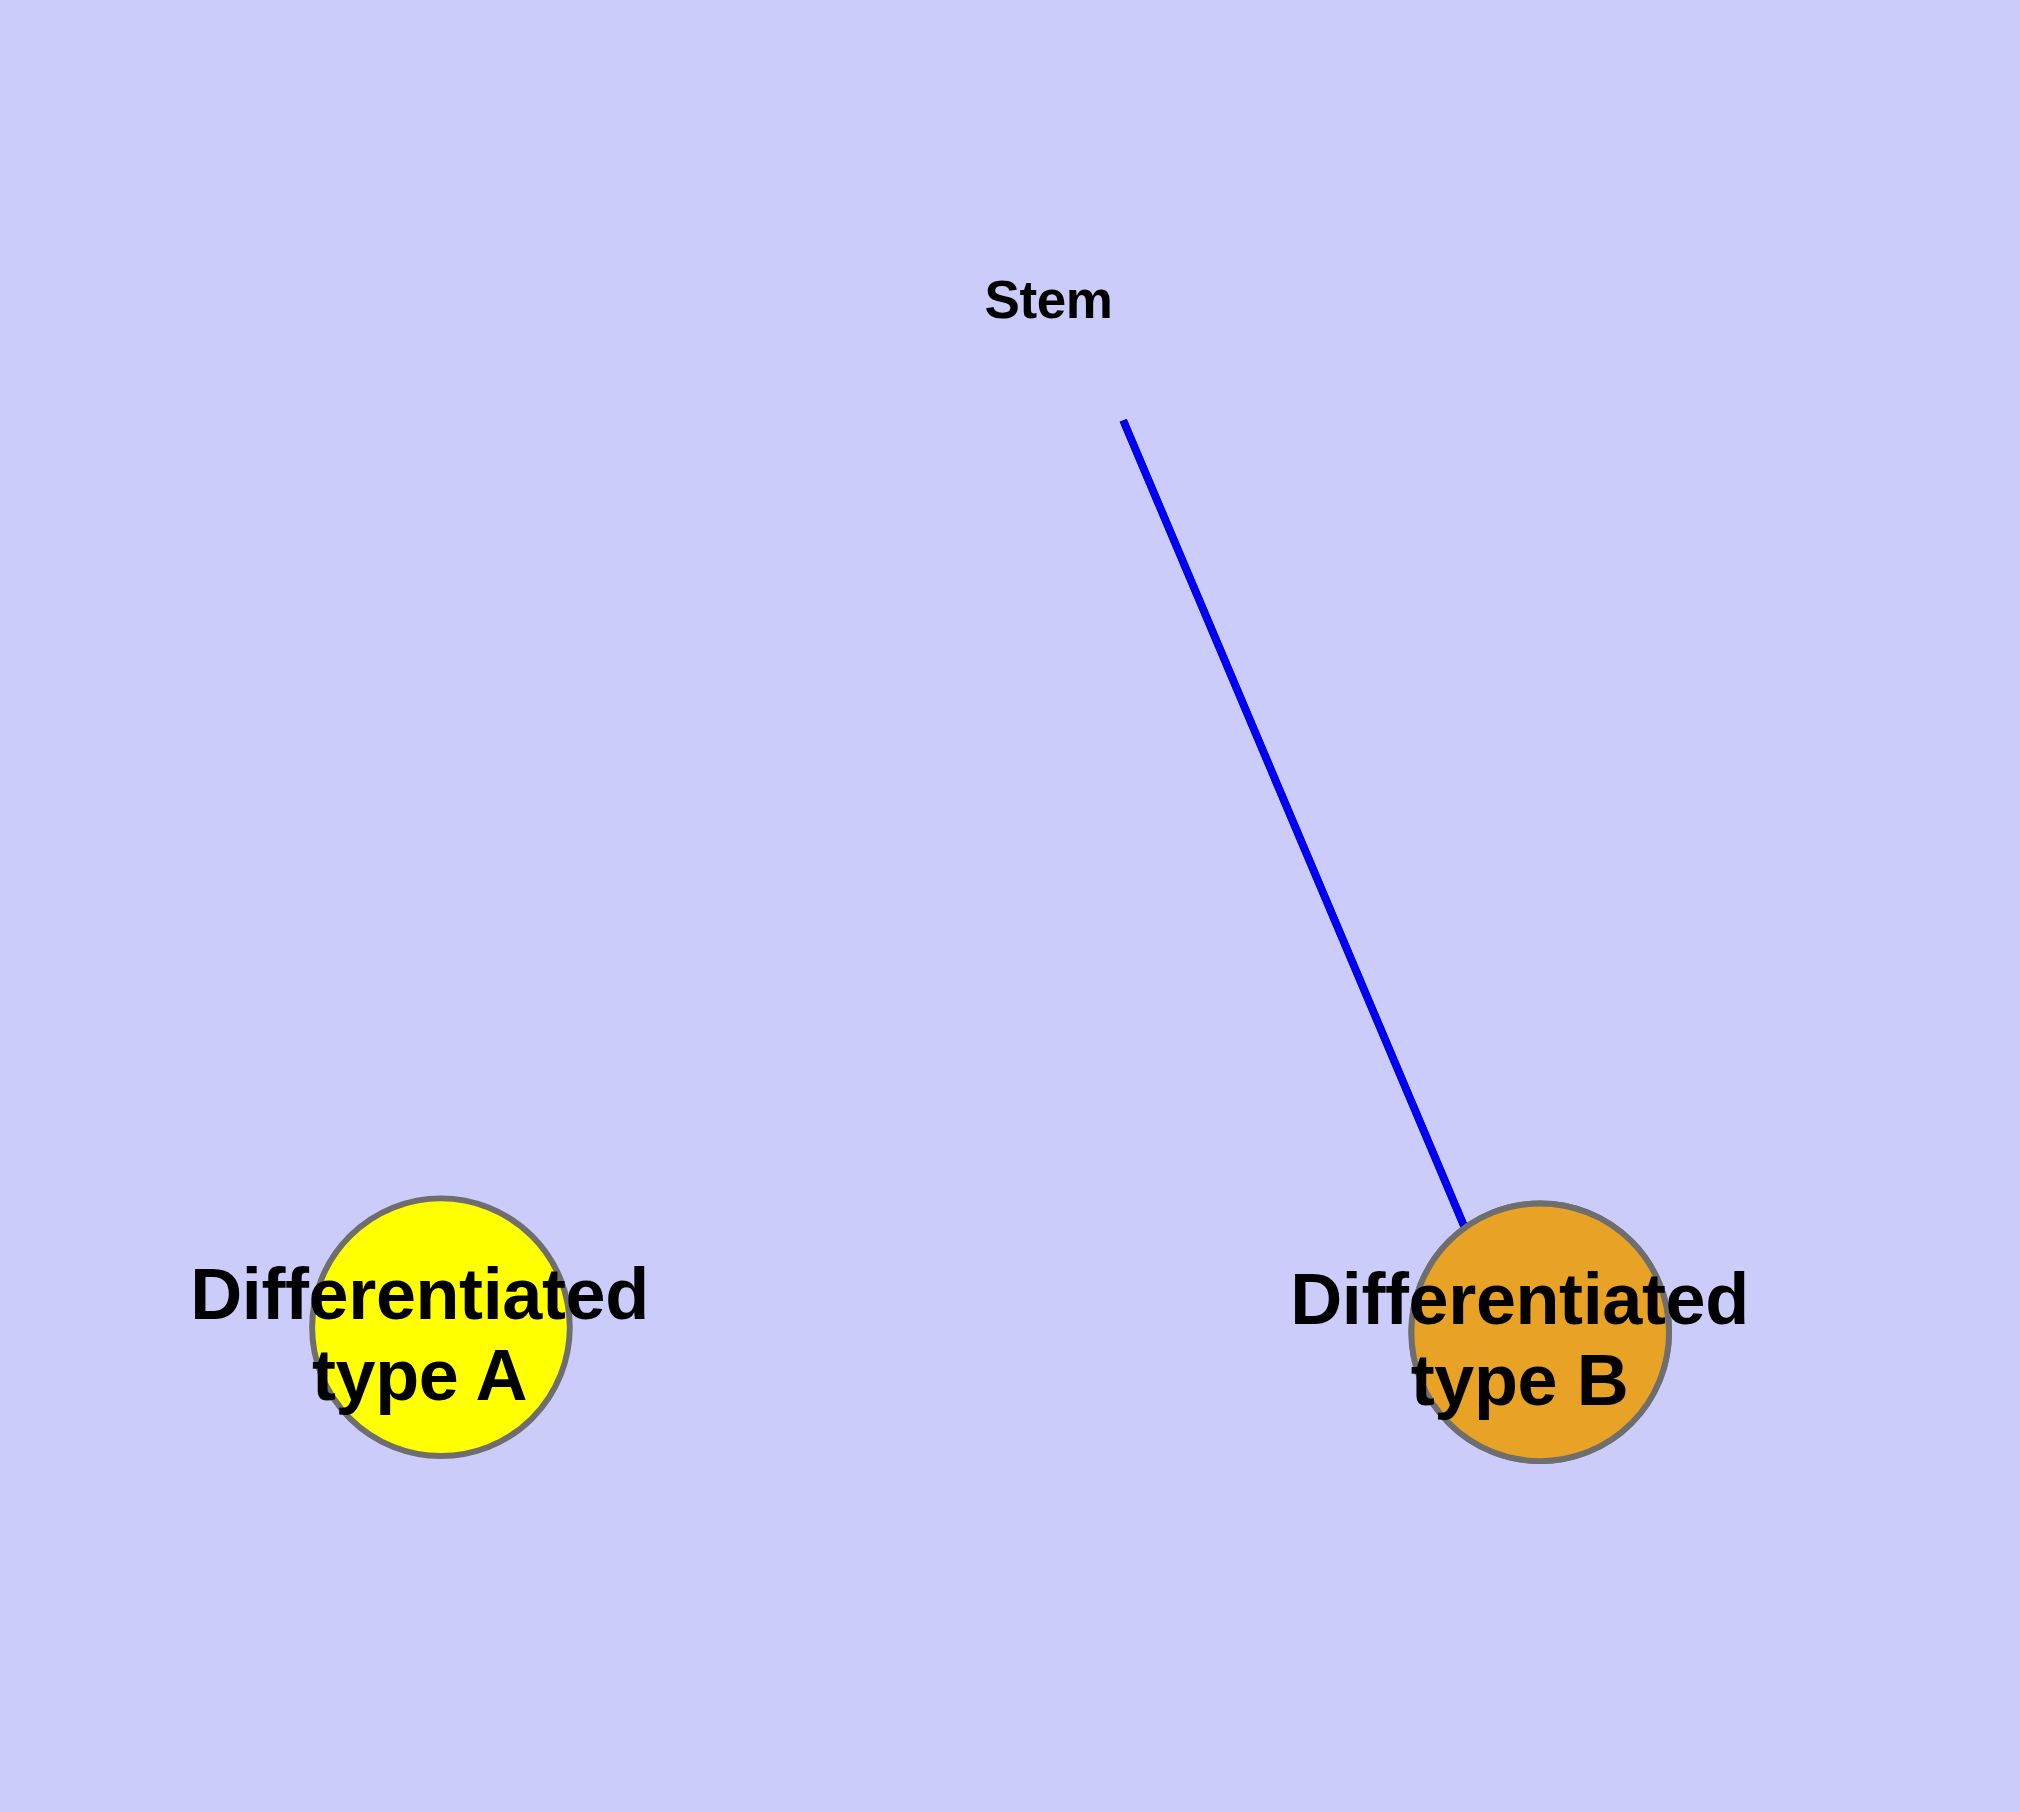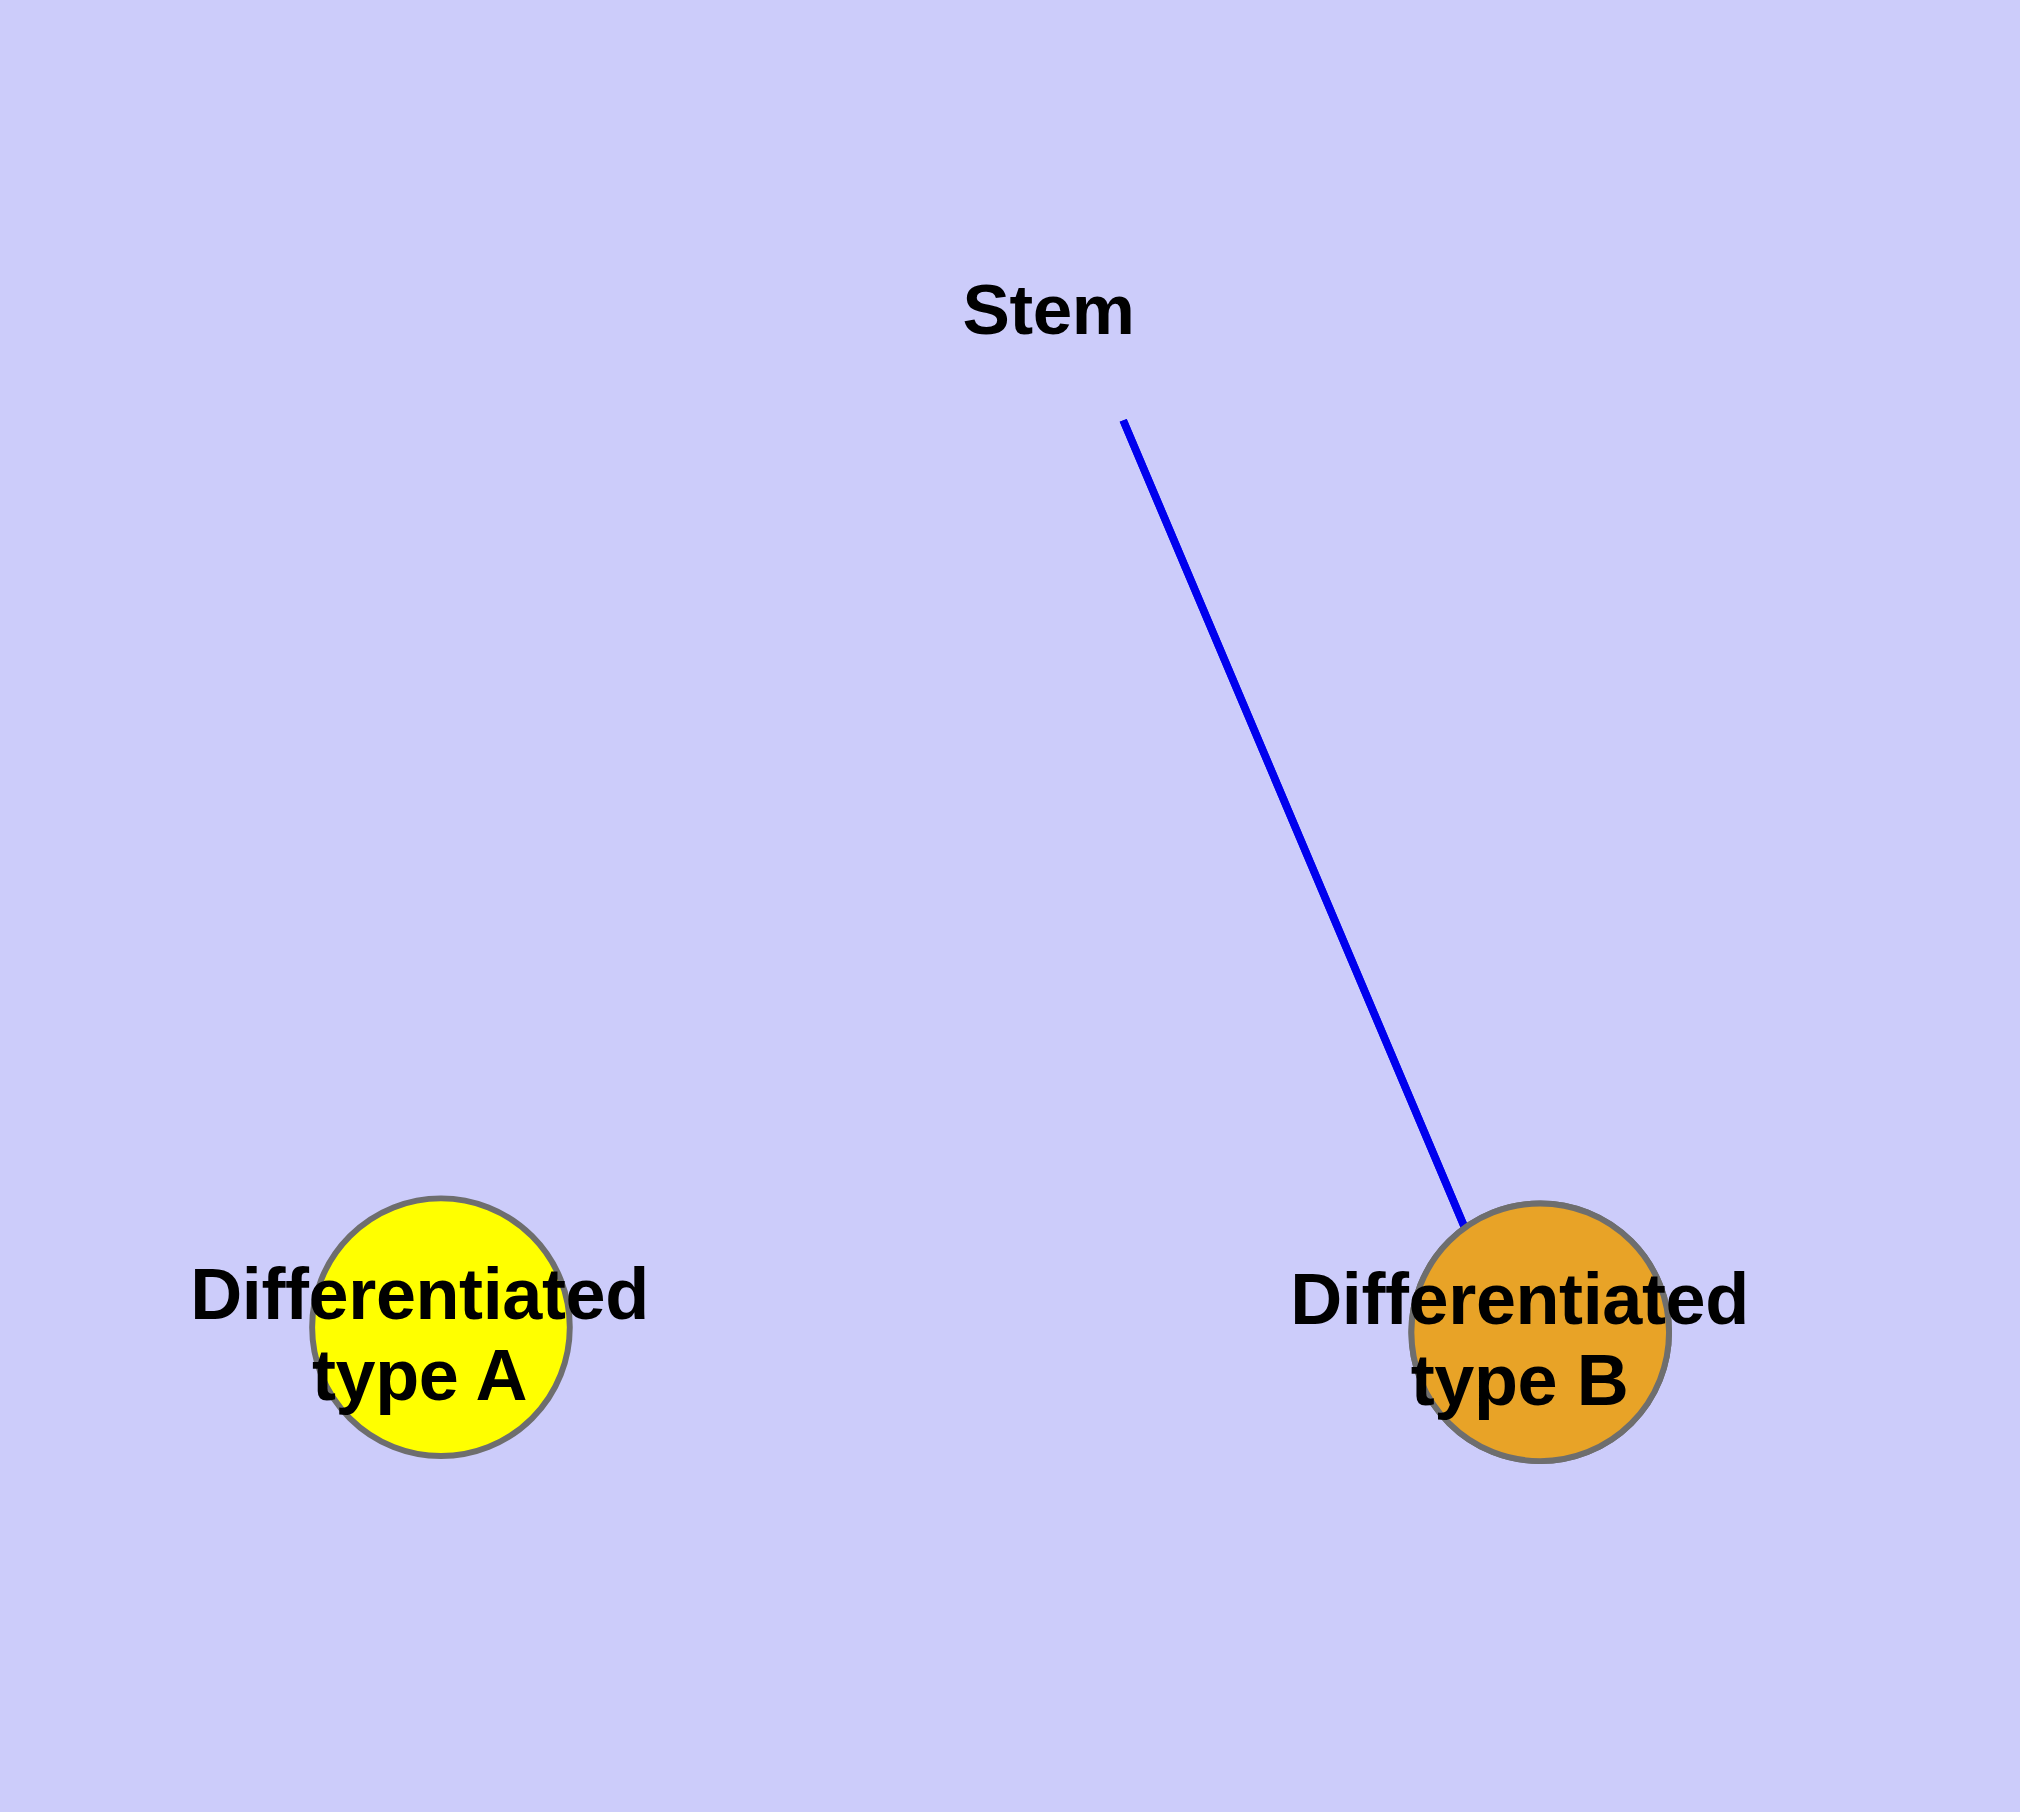--- a/index.html
+++ b/index.html
@@ -26,21 +26,21 @@
     position: absolute;
     font-weight: bold;
     color: #000000;
     text-align: center;
     line-height: 1.12;
     white-space: pre;
     pointer-events: none;
     letter-spacing: -0.4px;
   }
   .label-stem {
-    font-size: 71px;
+    font-size: 53px;
     left: 794px;
     top: 270px;
     width: 509px;
   }
   .label-a {
     font-size: 72px;
     left: 165px;
     top: 1254px;
     width: 509px;
   }

